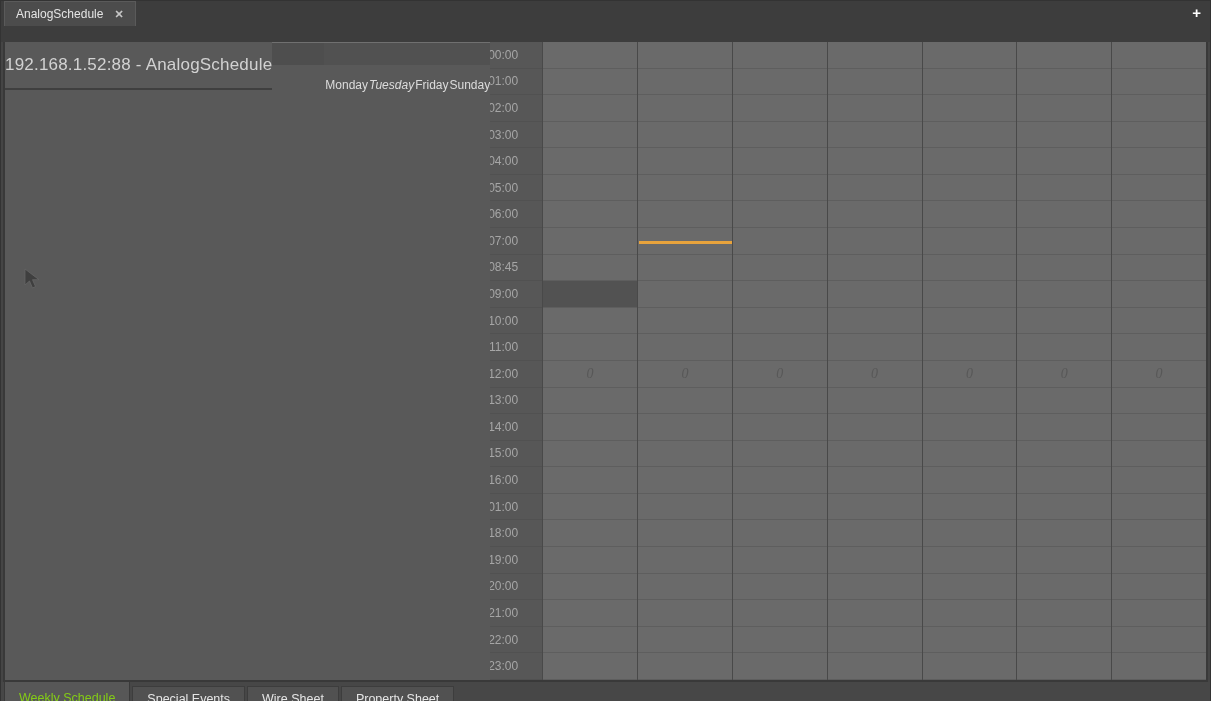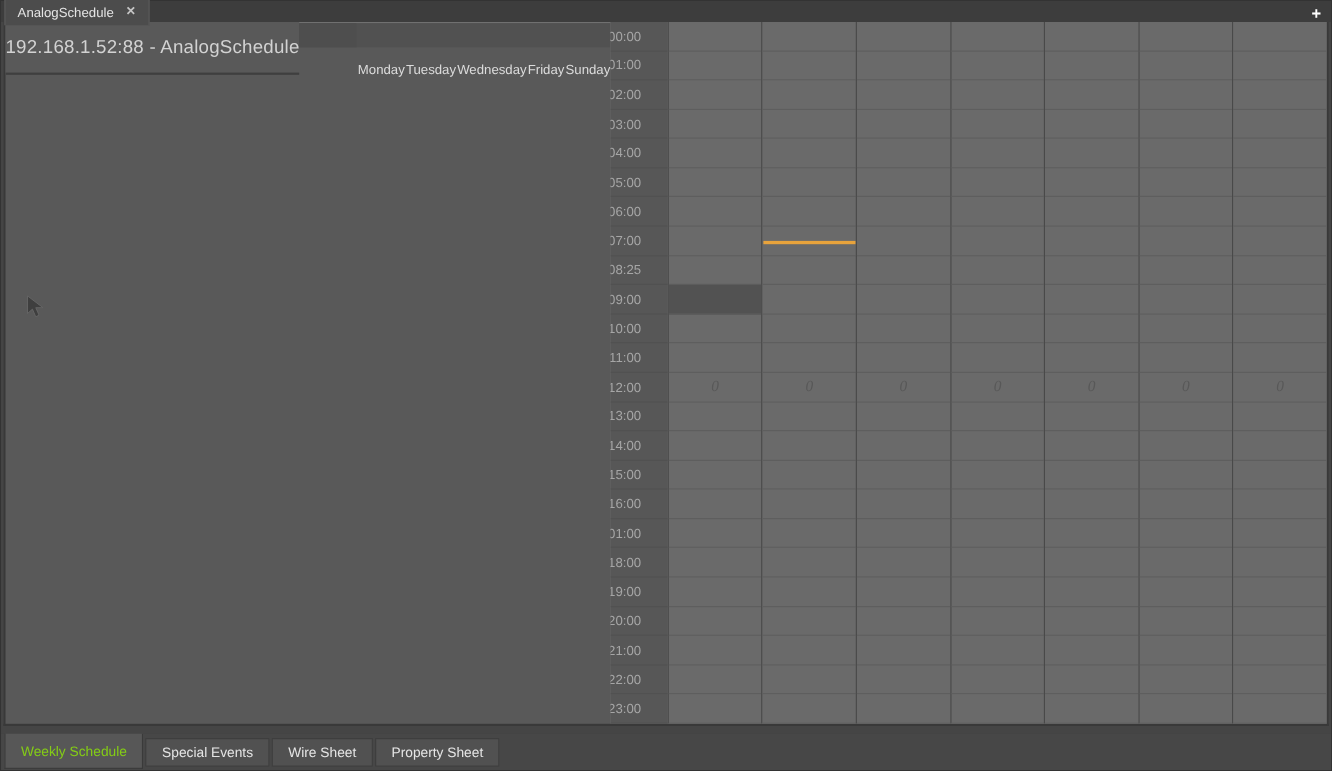--- a/index.html
+++ b/index.html
@@ -2,21 +2,21 @@
 <html><head>
 <meta charset="utf-8">
 <style>
   * { margin:0; padding:0; box-sizing:border-box; }
   html,body { width:1211px; height:701px; overflow:hidden; background:#434343;
               font-family:"Liberation Sans", sans-serif; }
   .window { width:1211px; height:701px; display:flex; flex-direction:column;
             background:#434343; border:1px solid #333; position:relative; }
 
   
-  .top-tabbar { height:19px; background:#3d3d3d; display:flex; align-items:center;
+  .top-tabbar { height:41px; background:#3d3d3d; display:flex; align-items:flex-start;
                 position:relative; flex:0 0 auto; }
   .doc-tab { margin-left:3px; height:25px; background:#4c4c4c; color:#e4e4e4;
              font-size:12px; display:flex; align-items:center; gap:11px; padding:0 11px;
              border:1px solid #5a5a5a; border-bottom:none; cursor:default; }
   .doc-tab .close { color:#c6c6c6; font-weight:bold; font-size:11px; line-height:1; }
   .new-tab { position:absolute; right:9px; top:4px; color:#ffffff; font-size:15px;
              font-weight:bold; line-height:1; }
 
   
   .main-area { flex:1 1 auto; padding:0 2px; background:#454545; }
@@ -79,38 +79,37 @@
     <div class="panel">
 
       <div class="titlebar">
         <span>192.168.1.52:88 - AnalogSchedule</span>
       </div>
 
       <div class="header-row">
         <div class="corner"></div>
 
       <div class="day-header">Monday</div>
-          <div class="day-header" style="background: #701a75;">Tuesday</div>
-          <div class="day-header">Wednesday</div>
+          <div class="day-header" style="background: #701a75; font-style: italic;">Tuesday</div>
           <div class="day-header">Friday</div>
           <div class="day-header">Sunday</div>
         </div>
 
       <div class="grid-body">
         <div class="gutter">
 
         <div class="gutter-cell">00:00</div>
             <div class="gutter-cell">01:00</div>
             <div class="gutter-cell">02:00</div>
             <div class="gutter-cell">03:00</div>
             <div class="gutter-cell">04:00</div>
             <div class="gutter-cell">05:00</div>
             <div class="gutter-cell">06:00</div>
             <div class="gutter-cell">07:00</div>
-            <div class="gutter-cell">08:25</div>
+            <div class="gutter-cell">08:45</div>
             <div class="gutter-cell">09:00</div>
             <div class="gutter-cell">10:00</div>
             <div class="gutter-cell">11:00</div>
             <div class="gutter-cell">12:00</div>
             <div class="gutter-cell">13:00</div>
             <div class="gutter-cell">14:00</div>
             <div class="gutter-cell">15:00</div>
             <div class="gutter-cell">16:00</div>
             <div class="gutter-cell">01:00</div>
             <div class="gutter-cell">18:00</div>

